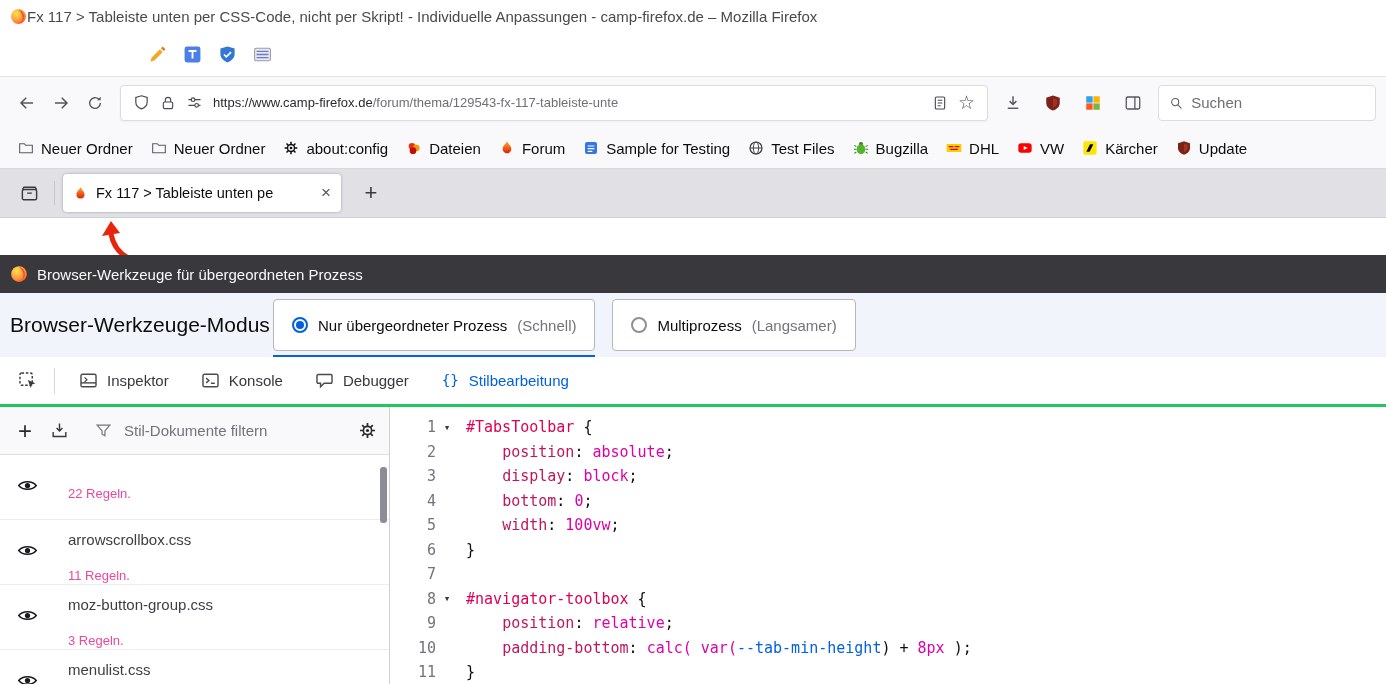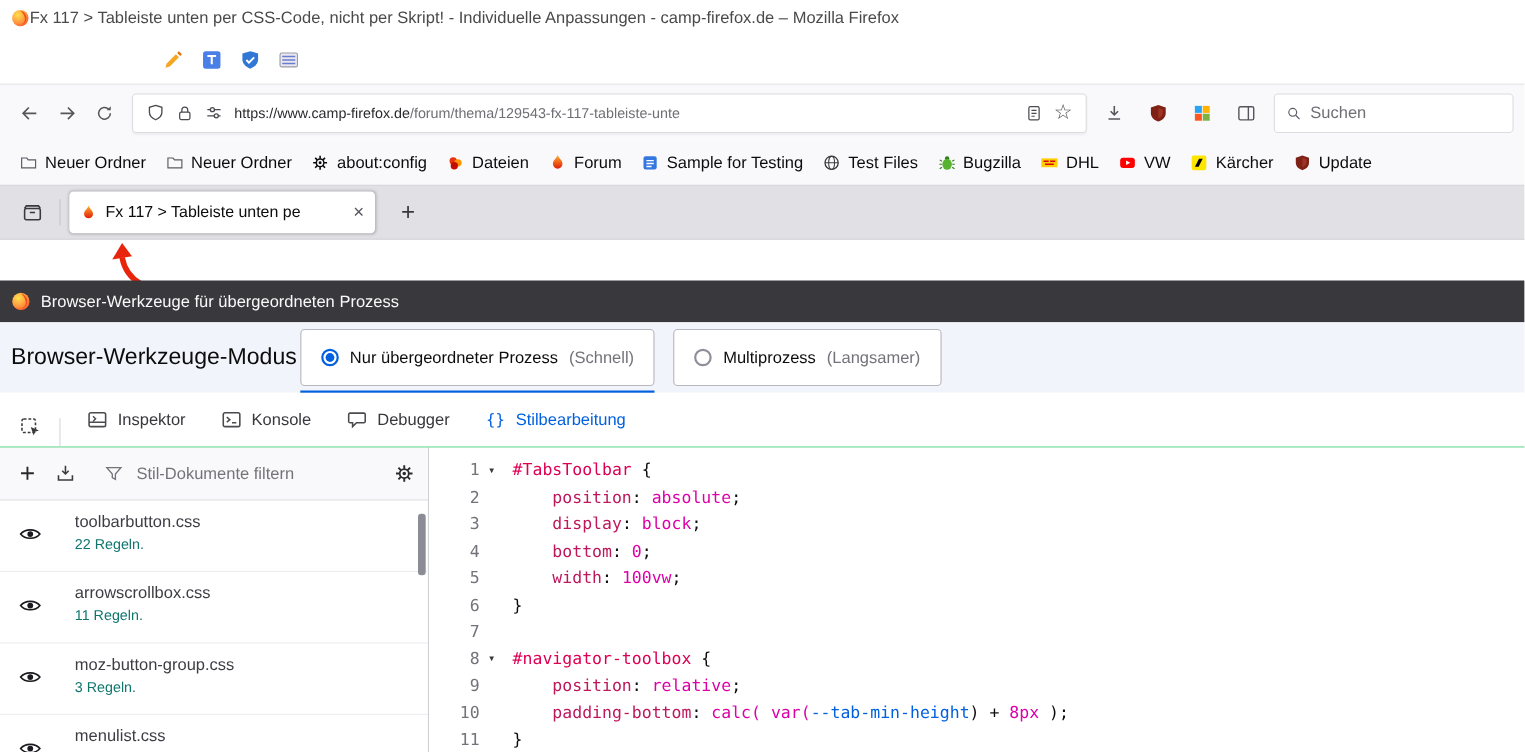--- a/index.html
+++ b/index.html
@@ -52,21 +52,21 @@
 .tbx-mode{top:293px;height:64px;background:#f1f4fa;display:flex;align-items:center;padding-left:10px}
 .mode-label{font-size:21px;width:263px;flex:none}
 .mode-opts{display:flex;align-items:center}
 .mode-opt{position:relative;height:52px;background:#fff;border:1px solid #b6b6bf;border-radius:4px;display:flex;align-items:center;gap:10px;padding:0 18px;font-size:15px;margin-right:17px;white-space:nowrap}
 .mode-opt .hint{color:#73737a}
 .mode-opt.selected::after{content:"";position:absolute;left:-1px;right:-1px;bottom:-8px;height:3px;background:#0060df}
 .radio{width:16px;height:16px;border-radius:50%;border:2px solid #8f8f9a;position:relative;background:#fff;flex:none}
 .mode-opt.selected .radio{border-color:#0060df}
 .mode-opt.selected .radio::after{content:"";position:absolute;inset:2px;border-radius:50%;background:#0060df}
 
-.devtabs{top:357px;height:50px;background:#fff;border-bottom:1px solid #22c55e;display:flex;align-items:flex-end;padding-left:8px}
+.devtabs{top:357px;height:50px;background:#fff;border-bottom:3px solid #22c55e;display:flex;align-items:center;padding-left:8px}
 .pick-btn{width:38px;height:36px;display:flex;align-items:center;justify-content:center;color:#3a3a3e}
 .devsep{width:1px;height:26px;background:#d7d7db;margin:0 8px}
 .tools{display:flex;align-items:stretch;height:100%}
 .tool{display:flex;align-items:center;gap:9px;padding:0 16px;font-size:15px;color:#38383d}
 .tool .ticon{color:#4a4a4f}
 .tool.selected{color:#0060df}
 .tool.selected .ticon{color:#0060df}
 
 .editor{position:absolute;top:407px;bottom:0;left:0;right:0;display:flex;background:#fff}
 .sidebar{width:390px;flex:none;border-right:1px solid #d0d0d5;position:relative;display:flex;flex-direction:column}
@@ -75,21 +75,21 @@
 .plus-btn{width:26px;text-align:center;display:flex;justify-content:center}
 .imp-btn{color:#3a3a3e;margin-right:14px}
 .funnel{color:#73737a}
 .filter-input{flex:1;border:0;outline:0;background:transparent;font-size:15px;font-family:inherit;color:#0c0c0d}
 .filter-input::placeholder{color:#73737a}
 .gear-btn{color:#2a2a2e;margin-left:auto}
 .sheet-list{flex:1;overflow:hidden}
 .sheet{height:65px;border-bottom:1px solid #ededf0;position:relative;padding:11px 0 0 68px}
 .sheet .eye{position:absolute;left:17px;top:20px;color:#1b1b1f}
 .sheet-name{font-size:15px;color:#3d3d44}
-.sheet-rules{font-size:13px;color:#0f766e;margin-top:4px}
+.sheet-rules{font-size:13px;color:#ec4899;margin-top:20px}
 .scroll-thumb{position:absolute;right:2px;top:60px;width:7px;height:56px;background:#8c8c96;border-radius:3px}
 
 .codepane{flex:1;padding-top:8px;font-family:"DejaVu Sans Mono","Liberation Mono",monospace;font-size:15px;overflow:hidden;background:#fff}
 .code-line{display:flex;height:24.5px;align-items:center}
 .line-num{width:46px;text-align:right;color:#73737a;flex:none}
 .fold{width:22px;text-align:center;font-size:11px;color:#3a3a3e;flex:none}
 .code-text{white-space:pre;padding-left:8px}
 .tk-sel{color:#dd0054}
 .tk-prop{color:#be185d}
 .tk-val{color:#dd00a9}
@@ -535,21 +535,20 @@
       <svg class="gear-btn" width="19" height="19" viewBox="0 0 24 24">
           <use href="#ic-gear"></use>
         </svg>
     </div>
     <div class="sheet-list">
 
     <div class="sheet">
           <svg class="eye" width="21" height="21" viewBox="0 0 24 24">
             <use href="#ic-eye"></use>
           </svg>
-          <div class="sheet-name">toolbarbutton.css</div>
           <div class="sheet-rules">22 Regeln.</div>
         </div>
         <div class="sheet">
           <svg class="eye" width="21" height="21" viewBox="0 0 24 24">
             <use href="#ic-eye"></use>
           </svg>
           <div class="sheet-name">arrowscrollbox.css</div>
           <div class="sheet-rules">11 Regeln.</div>
         </div>
         <div class="sheet">

